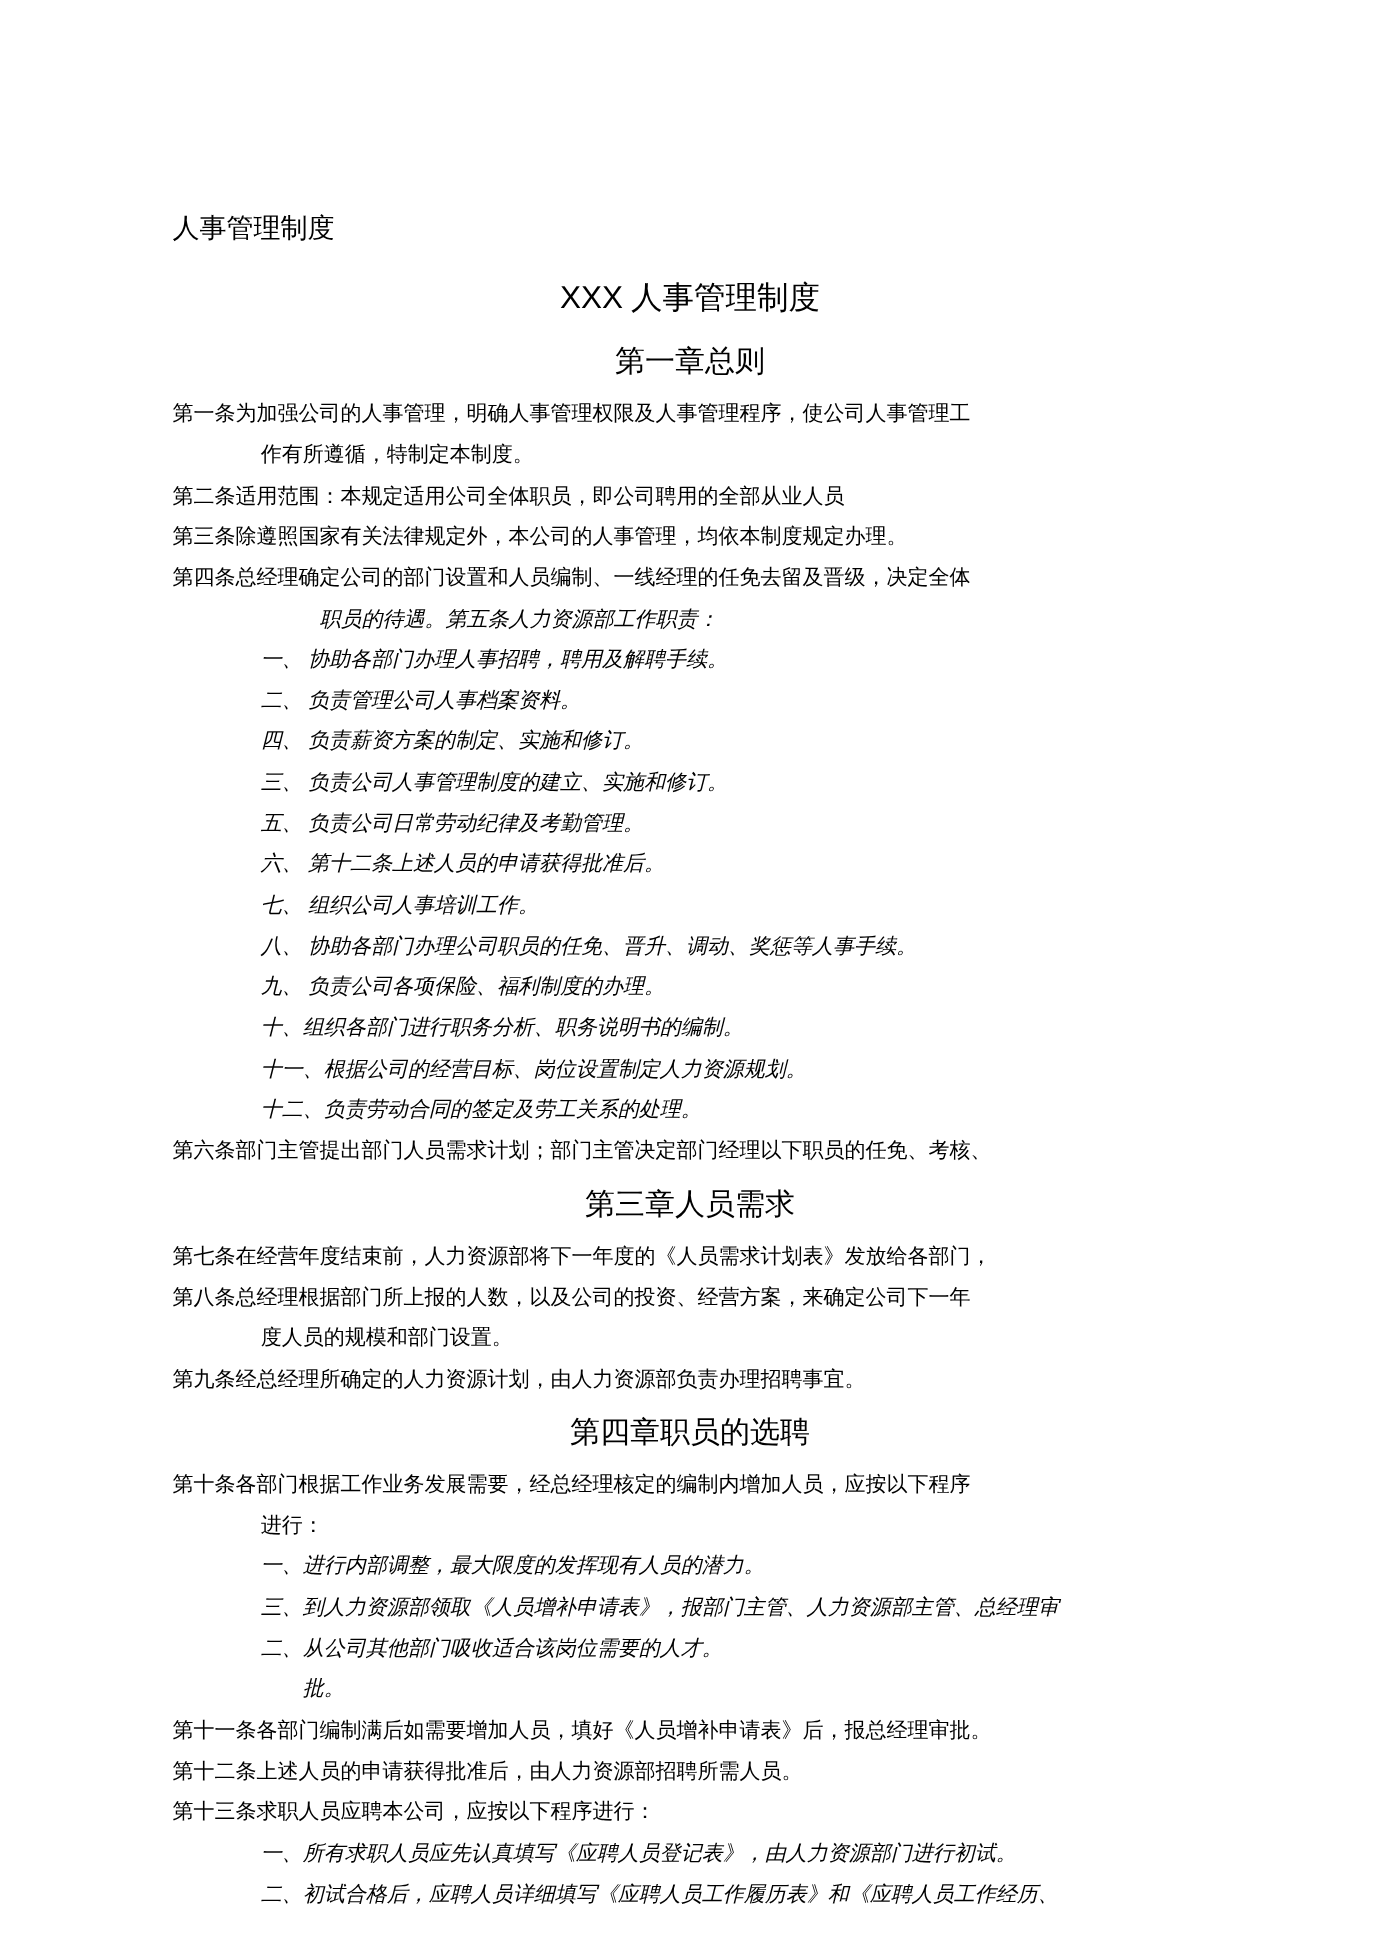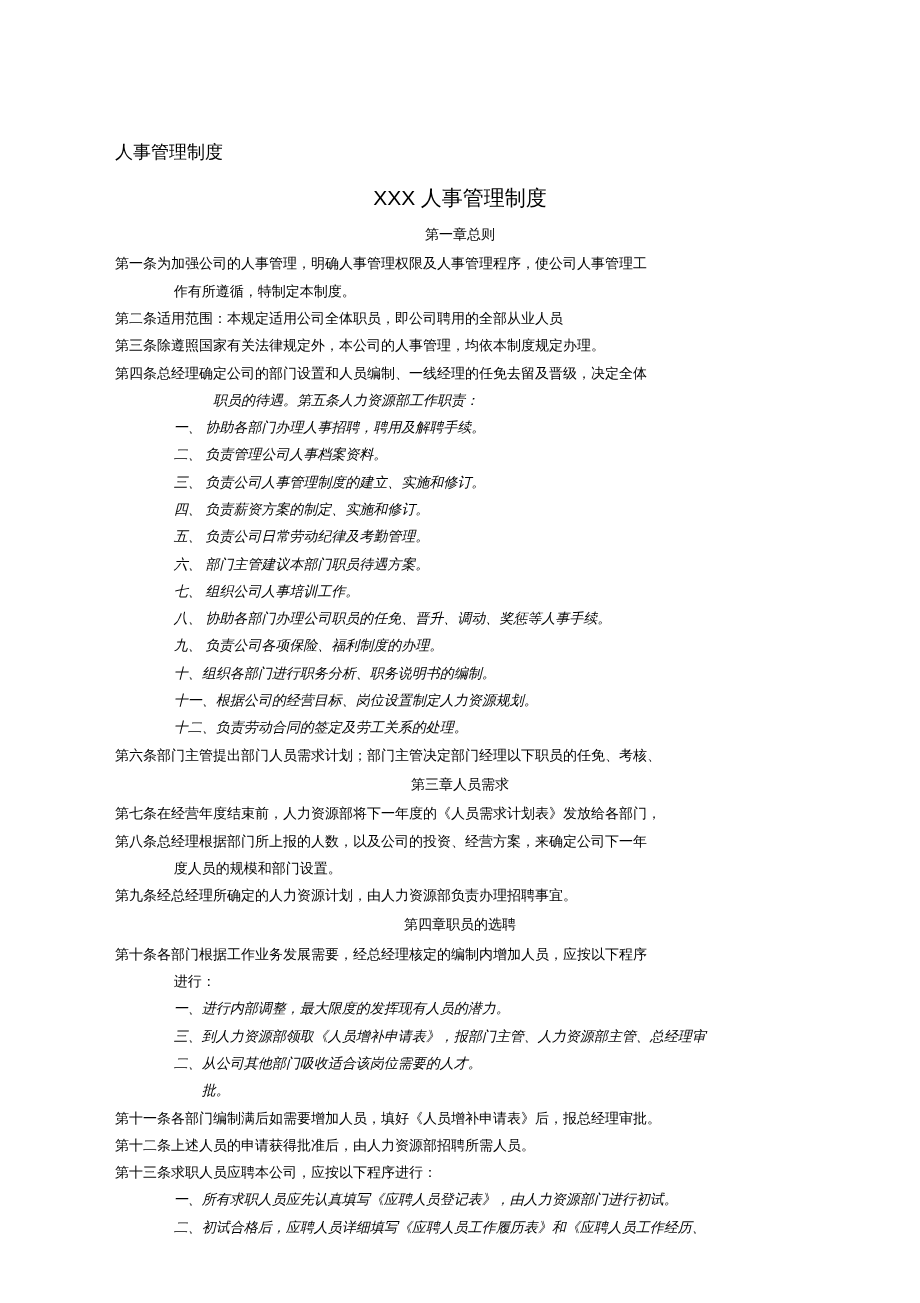--- a/index.html
+++ b/index.html
@@ -20,21 +20,21 @@
       margin-bottom: 8px;
       font-weight: normal;
     }
     .subtitle {
       text-align: center;
       font-size: 21px;
       margin: 4px 0 2px 0;
     }
     .chapter {
       text-align: center;
-      font-size: 14px;
+      font-size: 20px;
       margin: 2px 0;
     }
     .article {
       margin: 0;
       text-indent: 0;
     }
     .article-cont {
       margin: 0;
       padding-left: 4.2em;
     }
@@ -65,24 +65,24 @@
 
   <p class="article">第二条适用范围：本规定适用公司全体职员，即公司聘用的全部从业人员</p>
   <p class="article">第三条除遵照国家有关法律规定外，本公司的人事管理，均依本制度规定办理。</p>
 
 
   <p class="article">第四条总经理确定公司的部门设置和人员编制、一线经理的任免去留及晋级，决定全体</p>
   <p class="list-num" style="padding-left:7em;">职员的待遇。第五条人力资源部工作职责：</p>
 
   <p class="list-num">一、   协助各部门办理人事招聘，聘用及解聘手续。</p>
   <p class="list-num">二、   负责管理公司人事档案资料。</p>
+  <p class="list-num">四、   负责薪资方案的制定、实施和修订。</p>
   <p class="list-num">三、   负责公司人事管理制度的建立、实施和修订。</p>
-  <p class="list-num">四、   负责薪资方案的制定、实施和修订。</p>
   <p class="list-num">五、   负责公司日常劳动纪律及考勤管理。</p>
-  <p class="list-num">六、   部门主管建议本部门职员待遇方案。</p>
+  <p class="list-num">六、   第十二条上述人员的申请获得批准后。</p>
   <p class="list-num">七、   组织公司人事培训工作。</p>
   <p class="list-num">八、   协助各部门办理公司职员的任免、晋升、调动、奖惩等人事手续。</p>
   <p class="list-num">九、   负责公司各项保险、福利制度的办理。</p>
   <p class="list-num">十、组织各部门进行职务分析、职务说明书的编制。</p>
   <p class="list-num">十一、根据公司的经营目标、岗位设置制定人力资源规划。</p>
   <p class="list-num">十二、负责劳动合同的签定及劳工关系的处理。</p>
 
   <p class="article">第六条部门主管提出部门人员需求计划；部门主管决定部门经理以下职员的任免、考核、</p>
 
   <div class="chapter">第三章人员需求</div>

